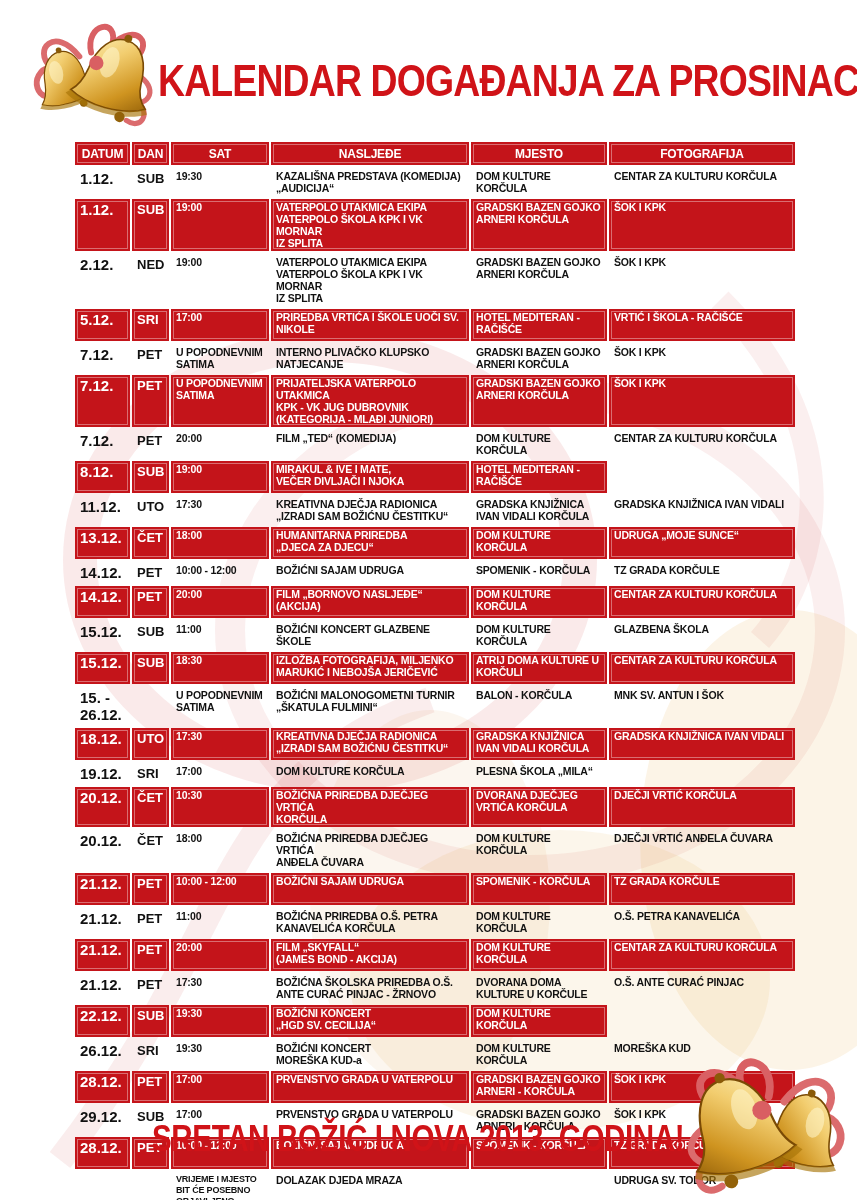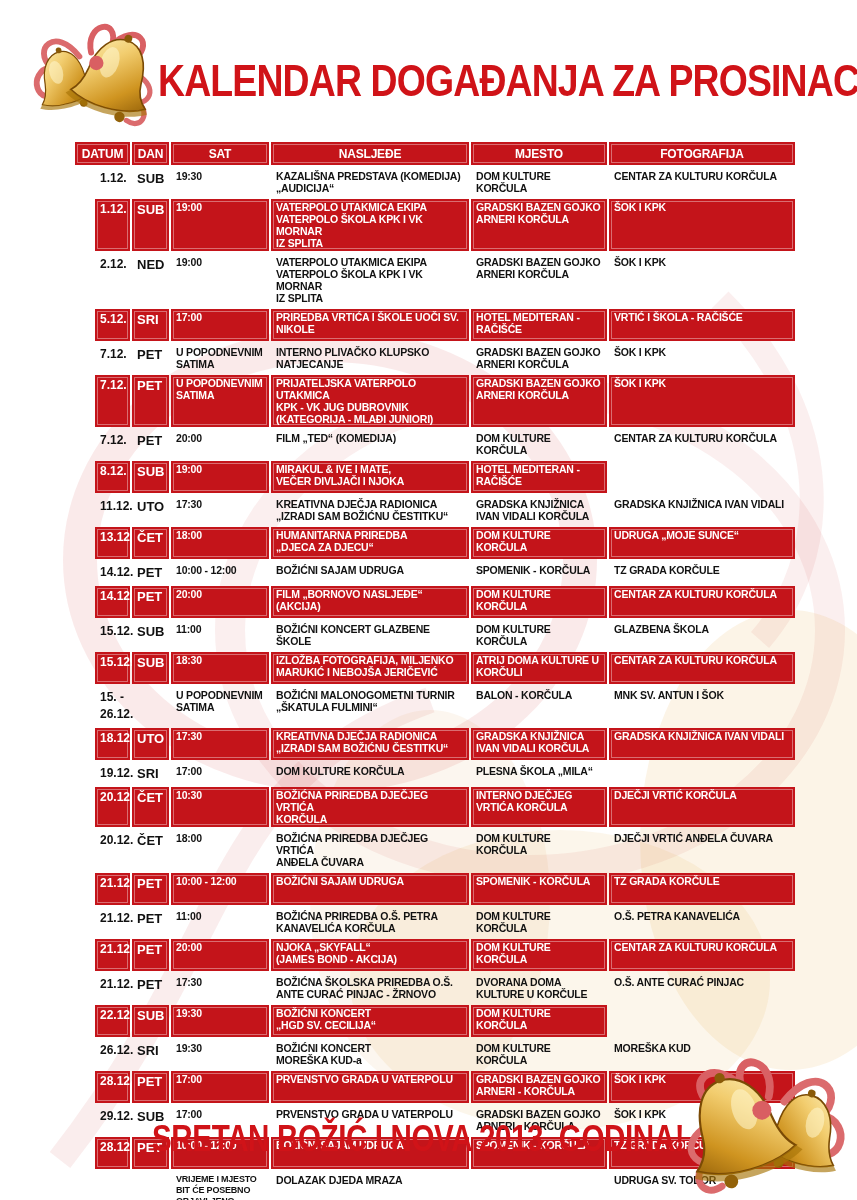--- a/index.html
+++ b/index.html
@@ -41,21 +41,21 @@
     content:"";position:absolute;inset:2px;
     border:1px solid rgba(255,255,255,.38);pointer-events:none;
   }
   .cell{
     font-size:10.5px;font-weight:bold;line-height:12px;
     padding:2px 5px 2px;white-space:pre-line;letter-spacing:-0.2px;
     color:#111;position:relative;
   }
   .t-row.red{min-height:32px;}
   .t-row.red .cell{background:var(--red);color:#fff;}
-  .c-datum{font-size:12px;line-height:17px;padding-top:2px;letter-spacing:0;margin-left:20px;}
+  .c-datum{font-size:15px;line-height:17px;padding-top:2px;letter-spacing:0;}
   .c-dan{font-size:13px;line-height:15px;text-align:left;padding-top:3px;letter-spacing:0;}
   .t-row:last-child .c-sat{font-size:9px;line-height:11px;}
   
   .page-footer{
     position:absolute;left:152px;top:1118px;z-index:2;
     color:var(--title-red);font-weight:bold;font-size:37px;
     letter-spacing:-0.5px;white-space:nowrap;
     transform:scaleX(.8);transform-origin:left center;
   }
   .bells-bottom{position:absolute;left:668px;top:1048px;z-index:3;}
@@ -281,21 +281,21 @@
         <div class="cell c-sat">17:00</div>
         <div class="cell c-mjesto">DOM KULTURE KORČULA</div>
         <div class="cell c-organizator">PLESNA ŠKOLA „MILA“</div>
       </div>
       <div class="t-row red">
         <div class="cell c-datum">20.12.</div>
         <div class="cell c-dan">ČET</div>
         <div class="cell c-sat">10:30</div>
         <div class="cell c-dogadjaj">BOŽIĆNA PRIREDBA DJEČJEG VRTIĆA
 KORČULA</div>
-        <div class="cell c-mjesto">INTERNO DJEČJEG
+        <div class="cell c-mjesto">DVORANA DJEČJEG
 VRTIĆA KORČULA</div>
         <div class="cell c-organizator">DJEČJI VRTIĆ KORČULA</div>
       </div>
       <div class="t-row white">
         <div class="cell c-datum">20.12.</div>
         <div class="cell c-dan">ČET</div>
         <div class="cell c-sat">18:00</div>
         <div class="cell c-dogadjaj">BOŽIĆNA PRIREDBA DJEČJEG VRTIĆA
 ANĐELA ČUVARA</div>
         <div class="cell c-mjesto">DOM KULTURE KORČULA</div>
@@ -315,21 +315,21 @@
         <div class="cell c-sat">11:00</div>
         <div class="cell c-dogadjaj">BOŽIĆNA PRIREDBA O.Š. PETRA
 KANAVELIĆA KORČULA</div>
         <div class="cell c-mjesto">DOM KULTURE KORČULA</div>
         <div class="cell c-organizator">O.Š. PETRA KANAVELIĆA</div>
       </div>
       <div class="t-row red">
         <div class="cell c-datum">21.12.</div>
         <div class="cell c-dan">PET</div>
         <div class="cell c-sat">20:00</div>
-        <div class="cell c-dogadjaj">NJOKA „SKYFALL“
+        <div class="cell c-dogadjaj">FILM „SKYFALL“
 (JAMES BOND - AKCIJA)</div>
         <div class="cell c-mjesto">DOM KULTURE KORČULA</div>
         <div class="cell c-organizator">CENTAR ZA KULTURU KORČULA</div>
       </div>
       <div class="t-row white">
         <div class="cell c-datum">21.12.</div>
         <div class="cell c-dan">PET</div>
         <div class="cell c-sat">17:30</div>
         <div class="cell c-dogadjaj">BOŽIĆNA ŠKOLSKA PRIREDBA O.Š.
 ANTE CURAĆ PINJAC - ŽRNOVO</div>

